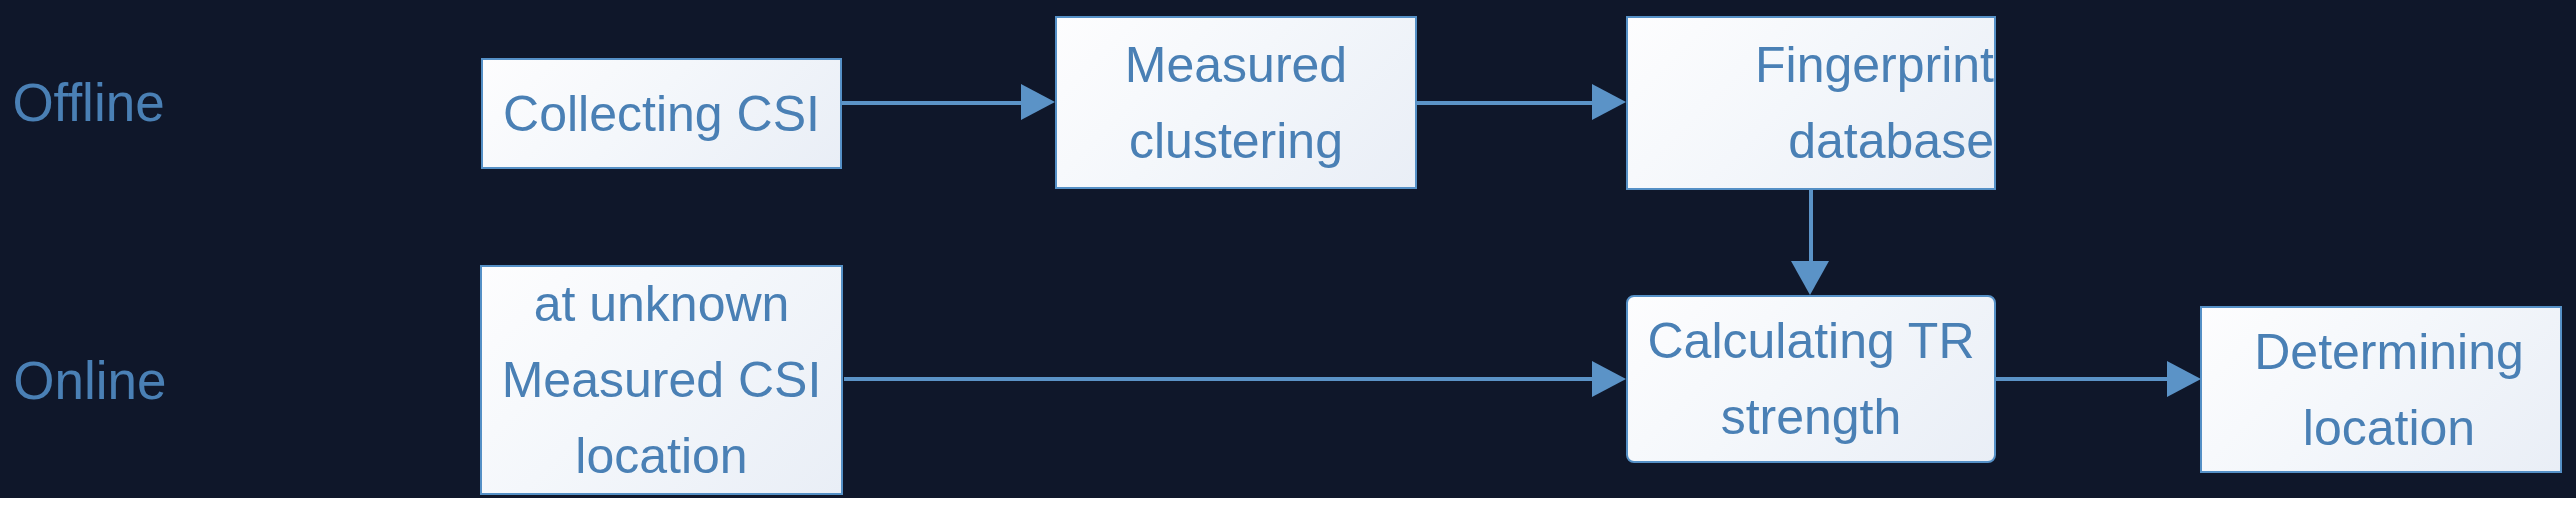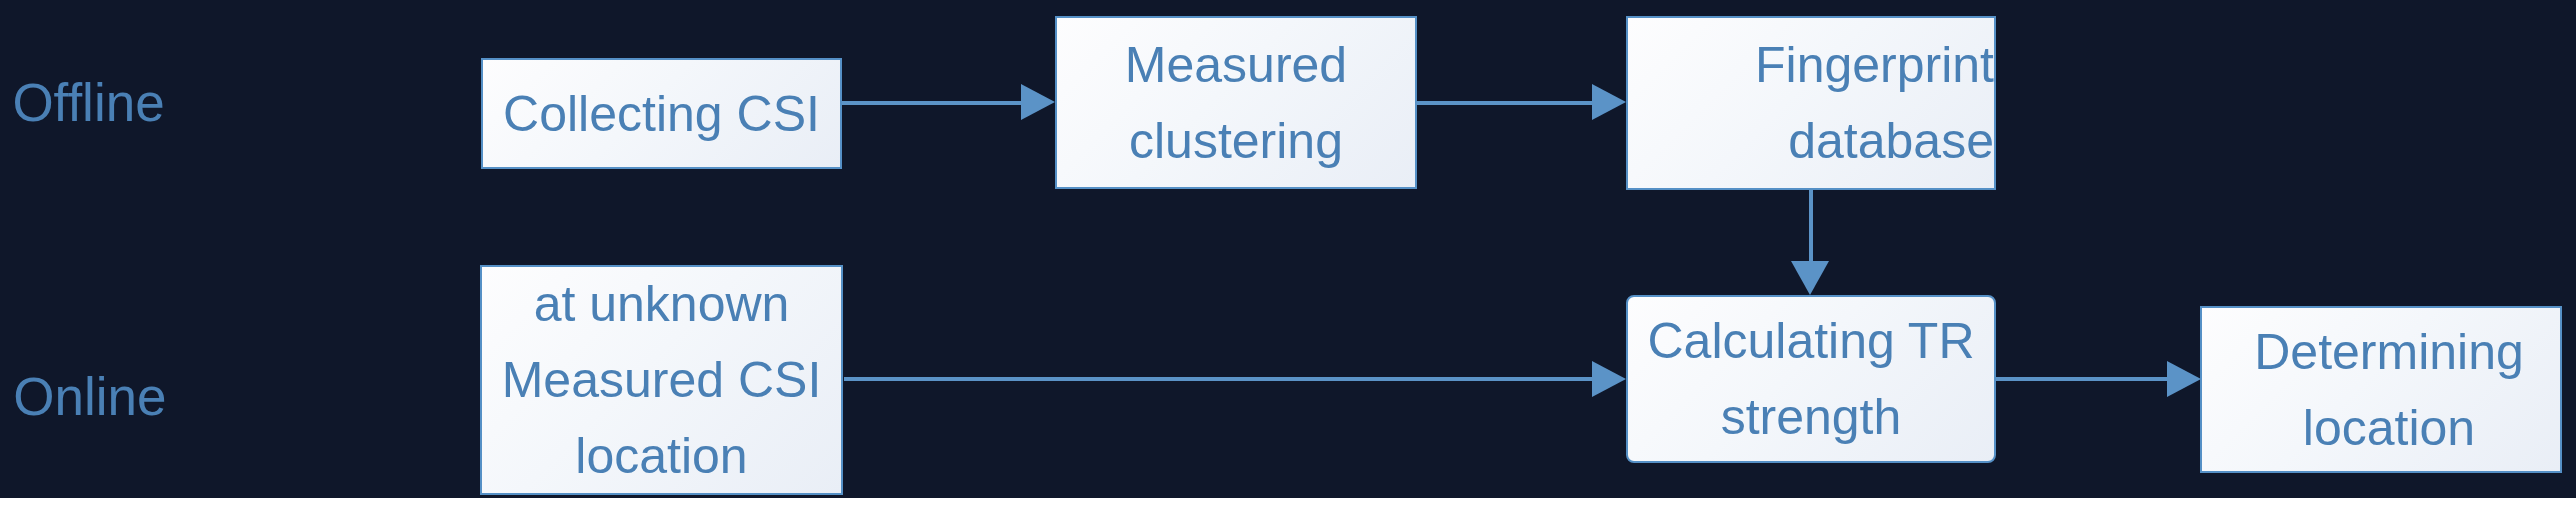--- a/index.html
+++ b/index.html
@@ -66,21 +66,21 @@
     border-right: 19.5px solid transparent;
     border-top: 34px solid var(--c-arrow);
   }
 </style>
 </head>
 <body>
 
 <div class="canvas">
 
   <div class="phase-label" style="left:12.4px; top:76px;">Offline</div>
-  <div class="phase-label" style="left:13.3px; top:354px;margin-top:16px;">Online</div>
+  <div class="phase-label" style="left:13.3px; top:354px;">Online</div>
 
   <div class="node" style="left:481px; top:46px; width:361px; height:111px;margin-top:12px;">
     <div>Collecting CSI</div>
   </div>
 
   <div class="node" style="left:1055px; top:16px; width:362px; height:173px;">
     <div>Measured</div>
     <div>clustering</div>
   </div>
 

